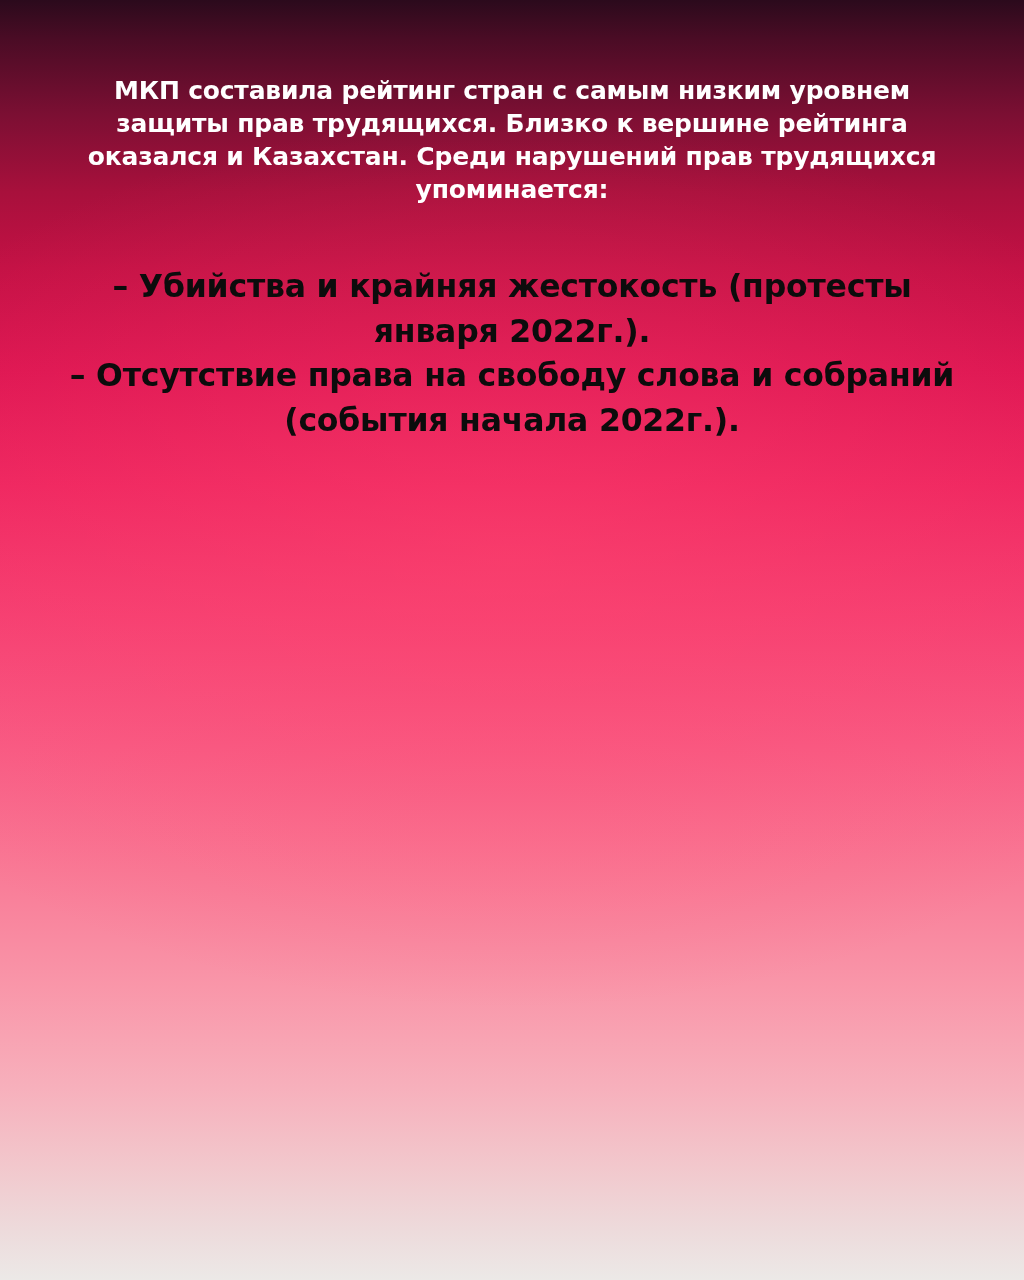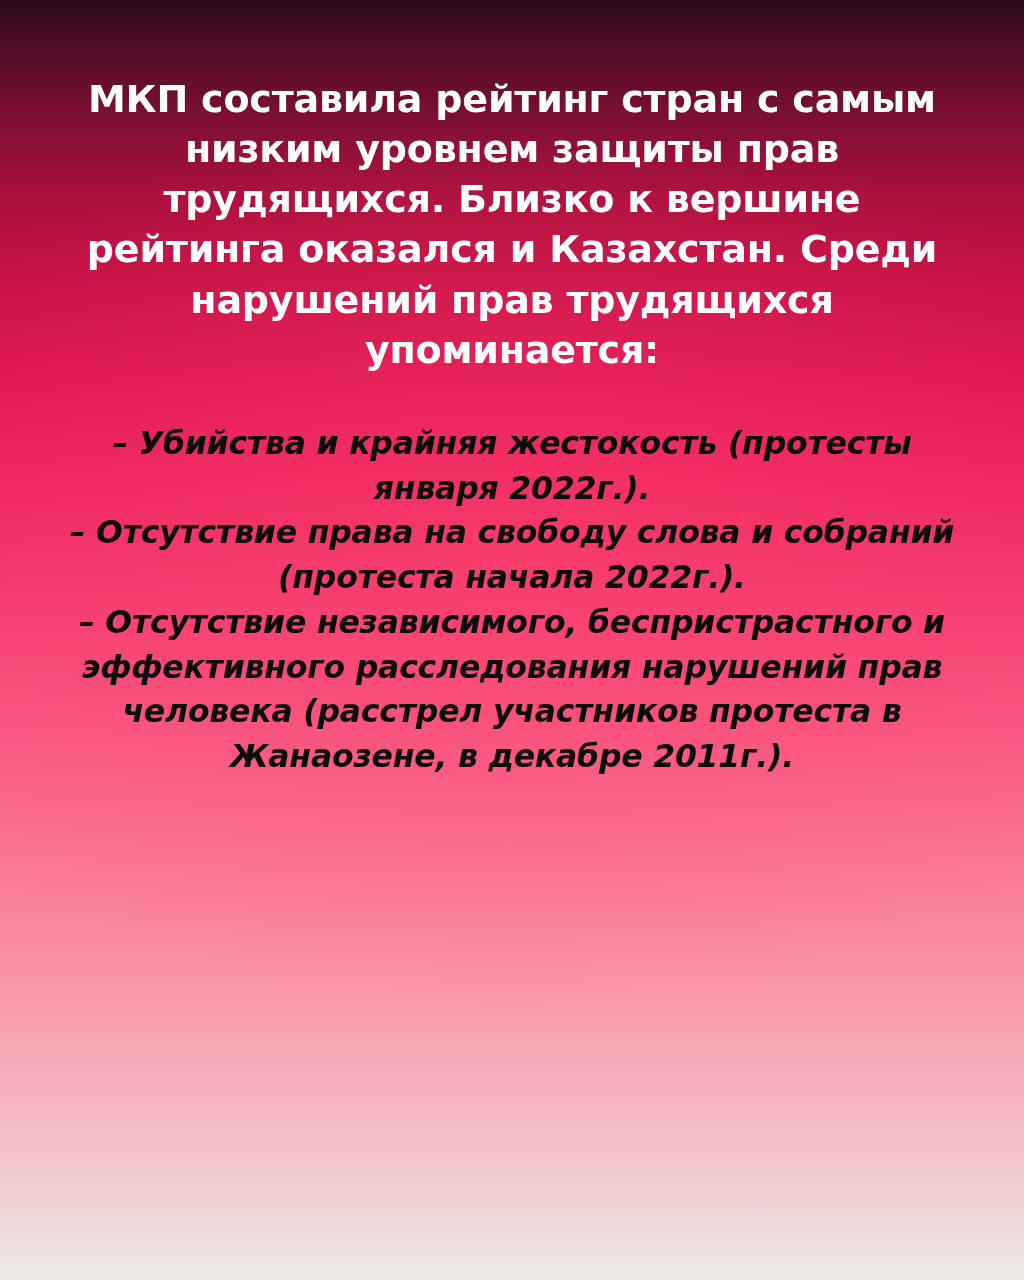--- a/index.html
+++ b/index.html
@@ -56,56 +56,54 @@
   .content {
     position: relative;
     z-index: 2;
     padding: 74px 58px 40px 58px;
     text-align: center;
   }
 
   .headline {
     color: #ffffff;
     font-weight: bold;
-    font-size: 38px;
+    font-size: 25px;
     line-height: 1.32;
     letter-spacing: -0.2px;
     margin: 0 12px;
   }
 
   .spacer {
     height: 46px;
   }
 
   .body-list {
     color: #0c0c0c;
     font-weight: bold;
     font-size: 31.5px;
     line-height: 1.42;
     letter-spacing: -0.2px;
-    margin: 0 4px;
-    font-style: italic;
+    margin: 12px 4px;
   }
 
   .body-list p {
     margin: 0;
   }
 </style>
 </head>
 <body>
 
 <div class="poster">
   <div class="glow"></div>
 
   <div class="content">
 
     <div class="headline">МКП составила рейтинг стран с самым низким уровнем защиты прав трудящихся. Близко к вершине рейтинга оказался и Казахстан. Среди нарушений прав трудящихся упоминается:</div>
 
     <div class="spacer"></div>
 
     <div class="body-list">
       <p>– Убийства и крайняя жестокость (протесты января 2022г.).</p>
-      <p>– Отсутствие права на свободу слова и собраний (протеста начала 2022г.).</p>
-      <p>– Отсутствие независимого, беспристрастного и эффективного расследования нарушений прав человека (расстрел участников протеста в Жанаозене, в декабре 2011г.).</p>
+      <p>– Отсутствие права на свободу слова и собраний (события начала 2022г.).</p>
     </div>
 
   </div>
 </div>
 
 </body></html>

